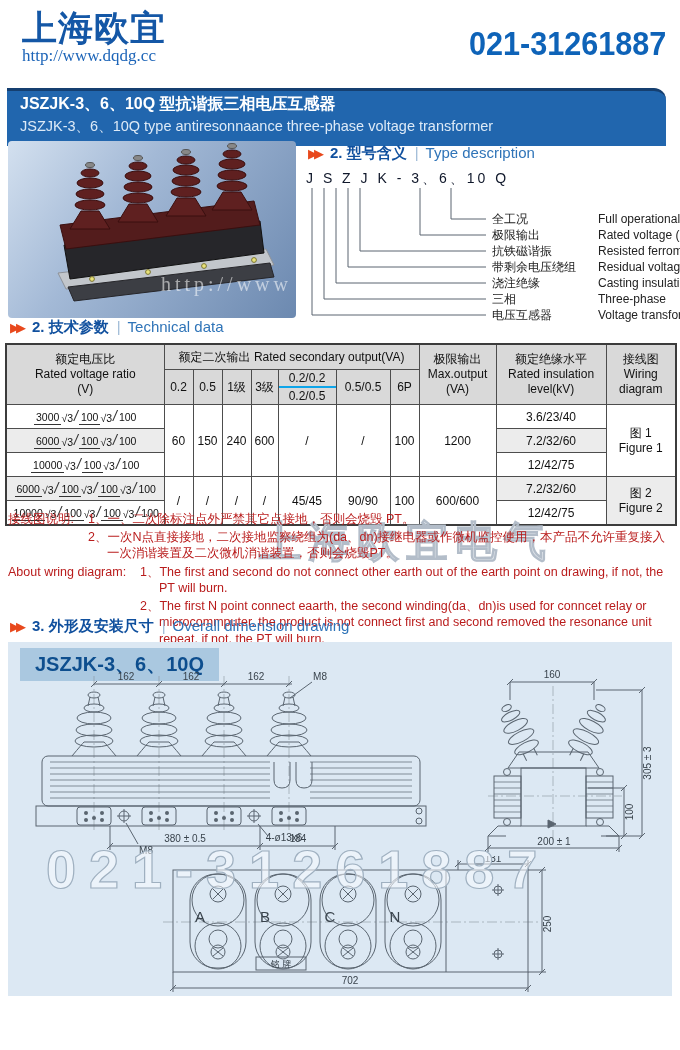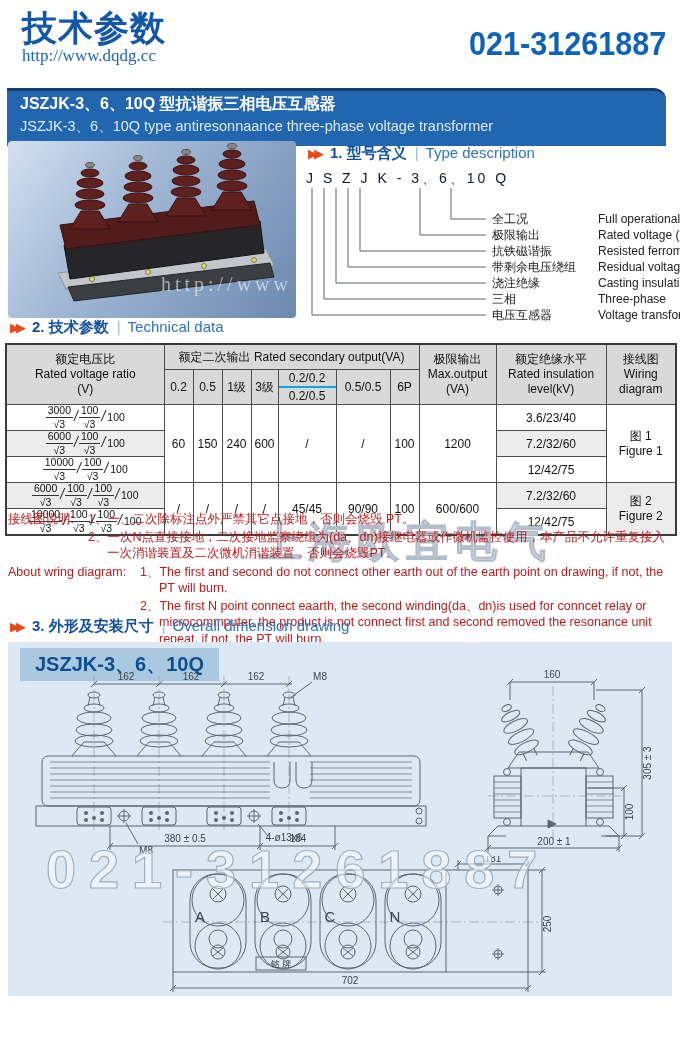--- a/index.html
+++ b/index.html
@@ -40,21 +40,21 @@
   .ttable th,.ttable td{border:1px solid #4d4d4d;text-align:center;vertical-align:middle;padding:0;overflow:hidden;}
   .ttable thead th{background:#d9d9d9;font-weight:normal;line-height:1.25;}
   .ttable thead tr.r1 th{height:24px;margin-top:48px;}
   .ttable thead tr.r2 th{height:34px;}
   .ttable tbody td{height:23px;background:#fff;}
   .ttable td.alt,.ttable th.alt{background:#ececec;}
   .ttable{border:2px solid #3c3c3c;}
   .stack span{display:block;line-height:16px;}
   .stack .s-top{border-bottom:2px solid #0ea5e9;}
   .ratio-cell{white-space:nowrap;}
-  .frac{display:inline-flex;flex-direction:column;align-items:center;line-height:1.05;font-size:10.5px;vertical-align:middle;}
+  .frac{display:inline-flex;flex-direction:row;align-items:center;line-height:1.05;font-size:10.5px;vertical-align:middle;}
   .frac .num{border-bottom:1px solid #333;padding:0 2px 1px;}
   .frac .den{padding-top:1px;}
   .sl{font-size:14px;color:#333;margin:0 1px;font-style:italic;}
   .plain{font-size:10.5px;margin-left:1px;}
   .wir span{display:block;line-height:15px;}
   
   .notes{position:absolute;top:511px;left:8px;width:666px;font-size:12.5px;line-height:1.32;color:#b91c1c;}
   .note-row{display:flex;margin-bottom:1px;}
   .nlab-zh{flex:0 0 80px;}
   .nlab-en{flex:0 0 132px;}
@@ -76,21 +76,21 @@
             -webkit-text-stroke:1.2px #9fb0c0;}
   .wm-photo{position:absolute;bottom:22px;right:4px;font-family:"Liberation Serif",serif;font-size:20px;
             letter-spacing:4px;color:rgba(255,255,255,.55);}
 </style>
 </head>
 <body>
 
 <div class="page">
 
   <div class="logo">
-    <div class="brand">技术参数</div>
+    <div class="brand">上海欧宜</div>
     <div class="url">http://www.dqdg.cc</div>
   </div>
   <div class="phone">021-31261887</div>
 
   <div class="titlebar">
     <div class="l1">JSZJK-3、6、10Q 型抗谐振三相电压互感器</div>
     <div class="l2">JSZJK-3、6、10Q type antiresonnaance three-phase voltage transformer</div>
   </div>
 
   <div class="photo">
@@ -142,21 +142,21 @@
         </g>
       </g>
     </svg>
     <span class="wm-photo">http://www</span>
   </div>
 
   <div class="wm wm-url">http://www.dqdg.cc</div>
 
   <div class="typedesc">
     <div class="sechead">
-      <span class="mark">▶▶</span><span class="shz">1. 型号含义</span><span class="dv">|</span><span class="she">Type description</span>
+      <span class="mark">▶▶</span><span class="shz">2. 型号含义</span><span class="dv">|</span><span class="she">Type description</span>
     </div>
     <div class="modelcode">J S Z J K - 3、6、10 Q</div>
     <svg class="s1lines" width="374" height="214" viewBox="0 0 374 214">
       <g fill="none" stroke="#5a6570" stroke-width="1">
         <path d="M151,46 V77 H186"></path>
           <path d="M120,46 V93 H186"></path>
           <path d="M60,46 V109 H186"></path>
         <path d="M48,46 V125 H186"></path>
           <path d="M36,46 V141 H186"></path>
           <path d="M24,46 V157 H186"></path>

